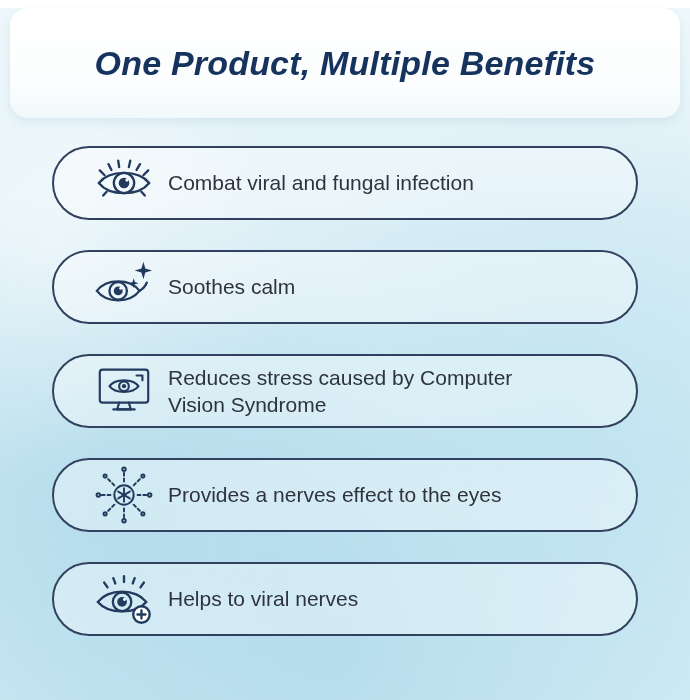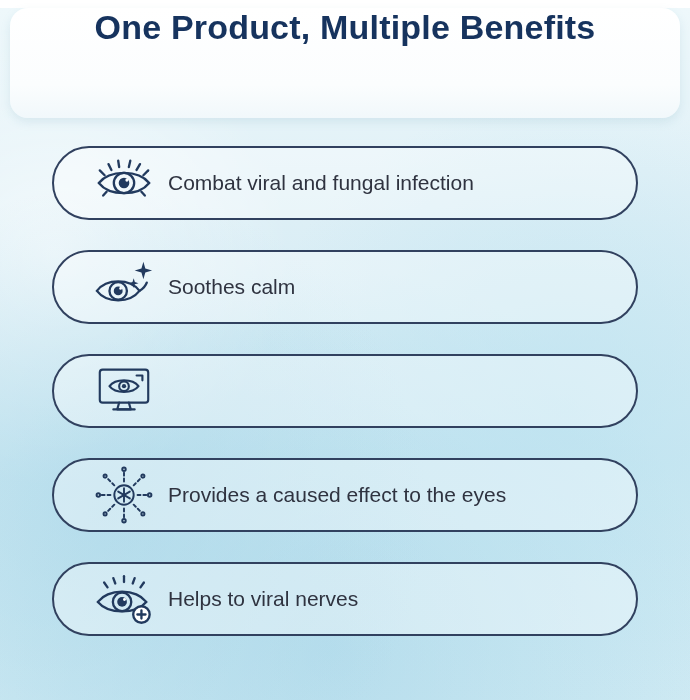--- a/index.html
+++ b/index.html
@@ -20,22 +20,24 @@
       radial-gradient(circle at 48% 92%, rgba(158,209,230,0.50), transparent 52%),
       radial-gradient(circle at 8% 35%, rgba(255,255,255,0.65), transparent 30%),
       linear-gradient(180deg, #eef8fb 0%, #ddeff6 30%, #cbe8f2 65%, #cfeaf3 100%);
   }
   .banner {
     margin: 8px 10px 0;
     height: 110px;
     background: linear-gradient(180deg, #ffffff 0%, #fbfdfe 70%, #f1f8fb 100%);
     border-radius: 18px;
     display: flex;
+    align-items: center;
     justify-content: center;
     box-shadow: 0 4px 10px rgba(120,170,190,0.18);
+    font-style: italic;
   }
   .banner h1 {
     margin: 0;
     font-size: 34px;
     font-weight: 700;
     letter-spacing: 0.2px;
     color: #16335e;
   }
   .rows {
     display: flex;
@@ -118,20 +120,21 @@
         <svg viewBox="0 0 64 64" fill="none" stroke="#223a5e" stroke-width="2.2" stroke-linecap="round" stroke-linejoin="round">
           <rect x="7" y="10" width="50" height="34" rx="3"></rect>
           <path d="M17 27 C23 19 41 19 47 27 C41 35 23 35 17 27 Z"></path>
           <circle cx="32" cy="27" r="5"></circle>
           <circle cx="32" cy="27" r="2.2" fill="#223a5e" stroke="none"></circle>
           <path d="M45 16 L51 16 L51 21"></path>
           <path d="M27 44 L25 51 L39 51 L37 44"></path>
           <path d="M21 51 L43 51"></path>
         </svg>
       </span>
+      <span class="label">Reduces stress caused by  Computer Vision Syndrome</span>
     </div>
 
     <div class="pill">
       <span class="icon">
         <svg viewBox="0 0 64 64" fill="none" stroke="#223a5e" stroke-width="2" stroke-linecap="round">
           <circle cx="32" cy="32" r="10"></circle>
           <path d="M32 25 V39"></path>
           <path d="M26 28.5 L38 35.5"></path>
           <path d="M26 35.5 L38 28.5"></path>
           <g stroke-dasharray="3 3">
@@ -147,21 +150,21 @@
           <circle cx="32" cy="5.5" r="1.8"></circle>
           <circle cx="32" cy="58.5" r="1.8"></circle>
           <circle cx="5.5" cy="32" r="1.8"></circle>
           <circle cx="58.5" cy="32" r="1.8"></circle>
           <circle cx="51.5" cy="12.5" r="1.6"></circle>
           <circle cx="12.5" cy="12.5" r="1.6"></circle>
           <circle cx="12.5" cy="51.5" r="1.6"></circle>
           <circle cx="51.5" cy="51.5" r="1.6"></circle>
         </svg>
       </span>
-      <span class="label">Provides a caused effect to the eyes</span>
+      <span class="label">Provides a nerves effect to the eyes</span>
     </div>
 
     <div class="pill">
       <span class="icon">
         <svg viewBox="0 0 64 64" fill="none" stroke="#223a5e" stroke-width="2.4" stroke-linecap="round">
           <path d="M5 35 C16 21 44 21 55 35 C44 48 16 48 5 35 Z"></path>
           <path d="M15 20 L11.5 15"></path>
           <path d="M23 16 L21 10.5"></path>
           <path d="M32 14.5 L32 8.5"></path>
           <path d="M41 16 L43 10.5"></path>

